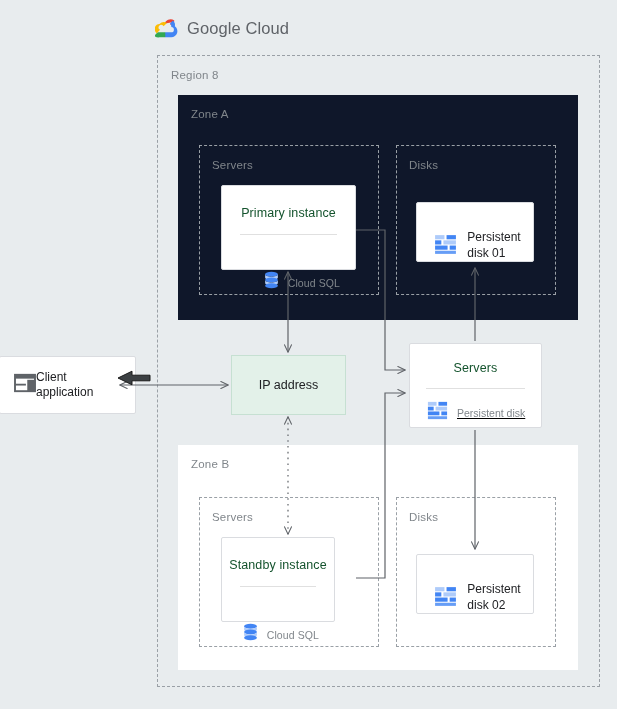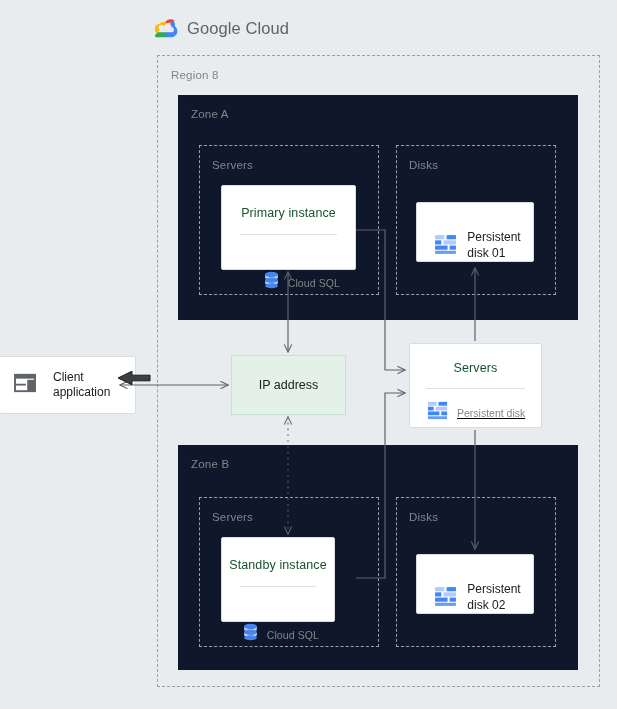--- a/index.html
+++ b/index.html
@@ -28,21 +28,21 @@
   #region-1-label{left:13px;top:13px;}
 
   
   #zone-a{
     left:178px;top:95px;width:400px;height:225px;
     background:#0f172a;border:0;
   }
   #zone-a-label{left:13px;top:13px;}
   #zone-b{
     left:178px;top:445px;width:400px;height:225px;
-    background:#0f172a;border:0;
+    background:#ffffff;border:0;
   }
   #zone-b-label{left:13px;top:13px;}
 
   
   .subgroup{border:1px dashed #9aa0a6;background:transparent;}
   #zonea-servers{left:199px;top:145px;width:180px;height:150px;}
   #zonea-disks  {left:396px;top:145px;width:160px;height:150px;}
   #zoneb-servers{left:199px;top:497px;width:180px;height:150px;}
   #zoneb-disks  {left:396px;top:497px;width:160px;height:150px;}
   .subgroup .container-label{left:12px;top:13px;}
@@ -94,21 +94,21 @@
     position:absolute;inset:0;display:flex;align-items:center;justify-content:center;
     font-size:12.5px;color:#202124;
   }
 
   
   #client-application{
     left:-1px;top:356px;width:137px;height:58px;
     background:#ffffff;border:1px solid #dadce0;border-radius:2px;
   }
   #client-application .client-inner{
-    position:absolute;inset:0;display:flex;align-items:center;gap:17px;padding-left:14px;
+    position:absolute;inset:0;display:flex;align-items:center;gap:0;padding-left:14px;
   }
   #client-application .client-label{font-size:12px;color:#202124;line-height:1.28;}
 
   
   #wires{position:absolute;left:0;top:0;width:617px;height:709px;pointer-events:none;}
 
   
   #cursor-overlay{left:116px;top:368px;width:36px;height:36px;}
 </style>
 </head>

